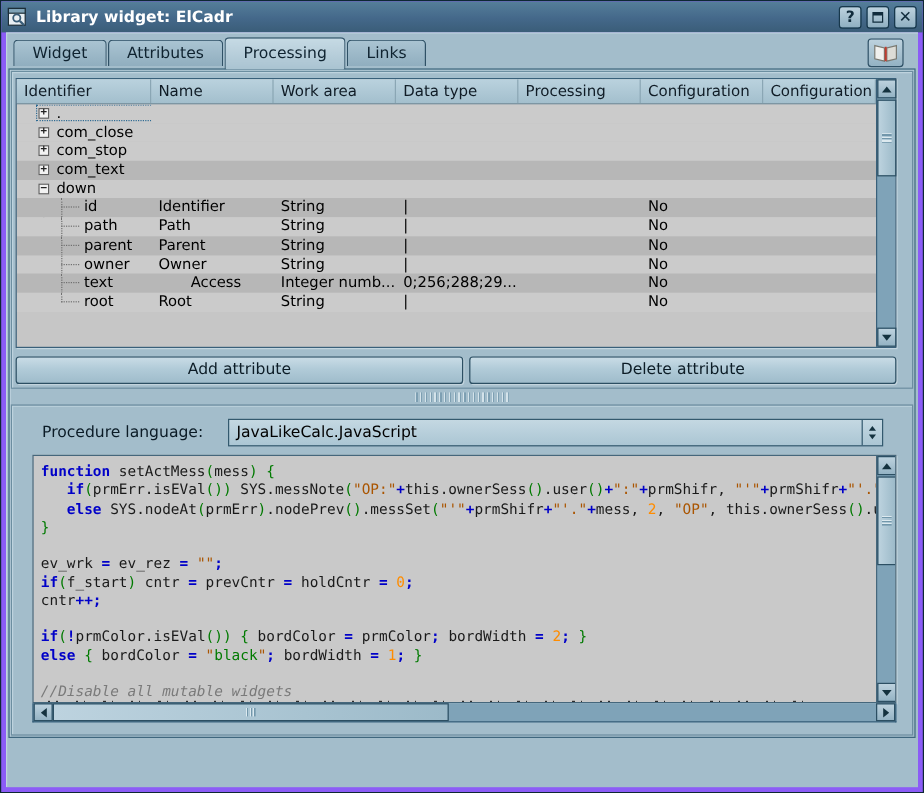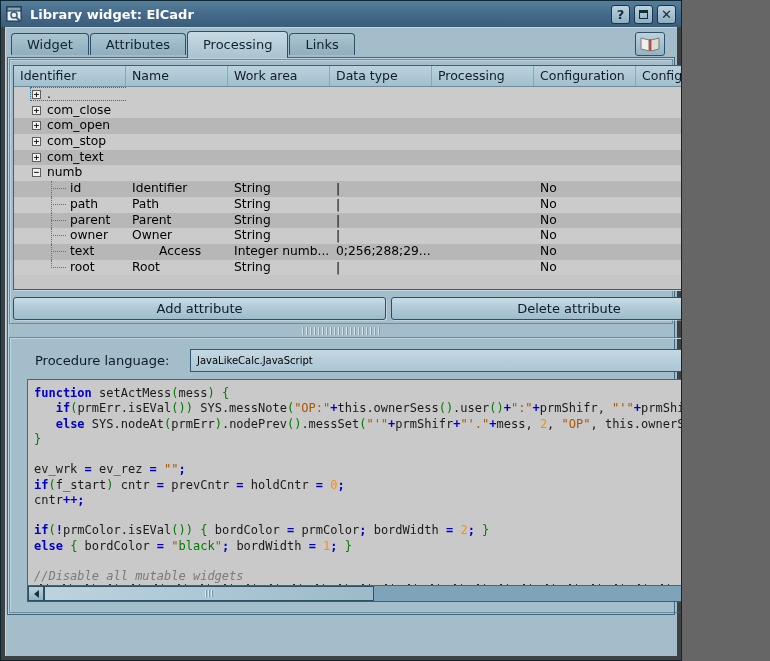--- a/index.html
+++ b/index.html
@@ -1,17 +1,17 @@
 <!DOCTYPE html>
 <html style="--kw: #0000c8; --num: #ff8c00; --str: #aa5500; --br: #007a00; --com: #7a7a7a; --titlebar: #3d6480; --row_light: #cbcbcb; --row_dark: #b7b7b7;"><head>
 <meta charset="utf-8">
 <style>
   html,body{margin:0;padding:0;background:#666;}
   *{box-sizing:border-box;}
-  .window{position:relative;width:682px;height:661px;border:1px solid #0d2733;background:#404040;
+  .window{position:relative;width:770px;height:661px;border:1px solid #0d2733;background:#8b5cf6;
     font-family:"DejaVu Sans","Liberation Sans",sans-serif;color:#0b1b26;overflow:hidden;}
   
   .titlebar{position:absolute;left:0;top:0;right:0;height:26px;
     background:linear-gradient(180deg,#557f9a 0%,#44688a 55%,#3a5d78 100%);
     display:flex;align-items:center;padding:0 5px;}
   .app-icon{width:17px;height:17px;margin-right:7px;flex:none;}
   .title{color:#fff;font-size:13px;font-weight:bold;flex:1;white-space:nowrap;}
   .tb-btns{display:flex;gap:4px;}
   .tbtn{width:19px;height:19px;border:1px solid #17384c;border-radius:3px;
     background:linear-gradient(180deg,#bdd2de,#8fafc1);display:flex;align-items:center;justify-content:center;
@@ -80,21 +80,21 @@
   
   .splitter{position:absolute;left:1px;right:1px;top:267px;height:11px;}
   .splitter .grip{position:absolute;left:50%;top:2px;width:78px;height:8px;margin-left:-39px;
     background:repeating-linear-gradient(90deg,#d4e3ea 0 1px,#7d9fb2 1px 2px,rgba(0,0,0,0) 2px 4px);}
   
   .lower{position:absolute;left:1px;top:279px;width:752px;height:276px;border:1px solid rgba(63,103,126,.55);
     box-shadow:inset 1px 1px 0 #bed3de;}
   .proc-label{position:absolute;left:25px;top:15px;font-size:13px;}
   .combo{position:absolute;left:180px;top:11px;width:546px;height:23px;border:1px solid #33596e;
     background:linear-gradient(180deg,#c4d8e2,#abc6d4);}
-  .combo-val{position:absolute;left:6px;top:0;line-height:21px;font-size:10px;color:#000;}
+  .combo-val{position:absolute;left:6px;top:0;line-height:21px;font-size:13px;color:#000;}
   .spin{position:absolute;right:0;top:0;bottom:0;width:17px;border-left:1px solid #33596e;
     display:flex;flex-direction:column;align-items:center;justify-content:center;gap:3px;}
   
   .codebox{position:absolute;left:17px;top:41px;width:720px;height:207px;border:1px solid #45677c;
     background:#c9c9c9;box-shadow:1px 1px 0 #c3d6e0;overflow:hidden;}
   .code{position:absolute;left:0;top:0;right:16px;bottom:0;overflow:hidden;padding:6px 0 0 6px;
     font-family:"DejaVu Sans Mono","Liberation Mono",monospace;font-size:12px;color:#1a1a1a;}
   .cline{height:15.25px;line-height:15.25px;white-space:pre;}
   .tk-kw{color:var(--kw);font-weight:bold;}
   .tk-op{color:var(--kw);font-weight:bold;}
@@ -186,49 +186,40 @@
               </div>
               <div class="trow light">
                 <div class="cell c0" style="width: 112px;"><div class="expander" style="display: inline-block;">+</div><span class="lbl0">com_close</span></div>
                 <div class="cell" style="width: 102px;"></div>
                 <div class="cell" style="width: 102px;"></div>
                 <div class="cell" style="width: 102px;"></div>
                 <div class="cell" style="width: 102px;"></div>
                 <div class="cell" style="width: 102px;"></div>
                 <div class="cell" style="width: 94px;"></div>
               </div>
-              <div class="trow dark">
-                <div class="cell c0" style="width: 112px;"><div class="expander" style="display: inline-block;">+</div><span class="lbl0">com_open</span></div>
-                <div class="cell" style="width: 102px;"></div>
-                <div class="cell" style="width: 102px;"></div>
-                <div class="cell" style="width: 102px;"></div>
-                <div class="cell" style="width: 102px;"></div>
-                <div class="cell" style="width: 102px;"></div>
-                <div class="cell" style="width: 94px;"></div>
-              </div>
               <div class="trow light">
                 <div class="cell c0" style="width: 112px;"><div class="expander" style="display: inline-block;">+</div><span class="lbl0">com_stop</span></div>
                 <div class="cell" style="width: 102px;"></div>
                 <div class="cell" style="width: 102px;"></div>
                 <div class="cell" style="width: 102px;"></div>
                 <div class="cell" style="width: 102px;"></div>
                 <div class="cell" style="width: 102px;"></div>
                 <div class="cell" style="width: 94px;"></div>
               </div>
               <div class="trow dark">
                 <div class="cell c0" style="width: 112px;"><div class="expander" style="display: inline-block;">+</div><span class="lbl0">com_text</span></div>
                 <div class="cell" style="width: 102px;"></div>
                 <div class="cell" style="width: 102px;"></div>
                 <div class="cell" style="width: 102px;"></div>
                 <div class="cell" style="width: 102px;"></div>
                 <div class="cell" style="width: 102px;"></div>
                 <div class="cell" style="width: 94px;"></div>
               </div>
               <div class="trow light">
-                <div class="cell c0" style="width: 112px;"><div class="expander" style="display: inline-block;">−</div><span class="lbl0">numb</span></div>
+                <div class="cell c0" style="width: 112px;"><div class="expander" style="display: inline-block;">−</div><span class="lbl0">down</span></div>
                 <div class="cell" style="width: 102px;"></div>
                 <div class="cell" style="width: 102px;"></div>
                 <div class="cell" style="width: 102px;"></div>
                 <div class="cell" style="width: 102px;"></div>
                 <div class="cell" style="width: 102px;"></div>
                 <div class="cell" style="width: 94px;"></div>
               </div>
               <div class="trow dark">
                 <div class="cell c0" style="width: 112px;"><span class="vtrunk"></span><span class="hbranch"></span><span class="lblc">id</span></div>
                 <div class="cell" style="width: 102px;">Identifier</div>

